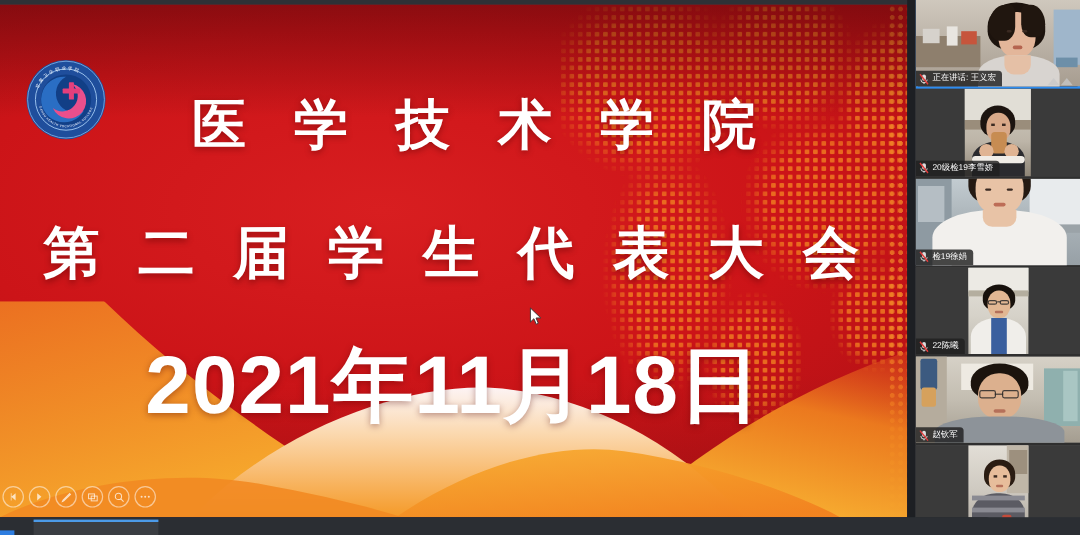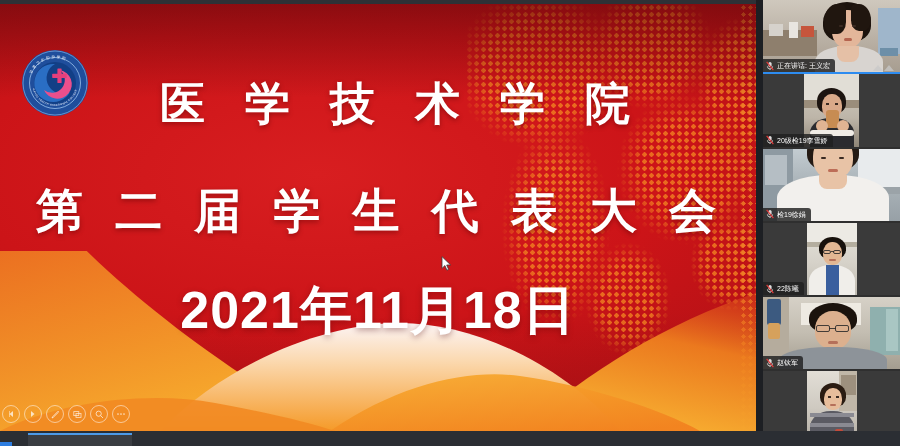--- a/index.html
+++ b/index.html
@@ -60,21 +60,21 @@
   
   .title1 { position:absolute; left:160px; top:68px; width:470px; height:62px;
     display:flex; align-items:center; justify-content:space-between;
     color:#ffffff; font-size:45px; font-weight:700; line-height:1;
     letter-spacing:0; text-shadow:0 2px 5px rgba(80,0,0,.45); }
   .title2 { position:absolute; left:36px; top:175px; width:680px; height:62px;
     display:flex; align-items:center; justify-content:space-between;
     color:#ffffff; font-size:47px; font-weight:700; line-height:1;
     text-shadow:0 2px 5px rgba(80,0,0,.45); }
   .title3 { position:absolute; left:0; top:272px; width:756px; text-align:center;
-    color:#ffffff; font-size:52px; font-weight:700; letter-spacing:1px;
+    color:#ffffff; font-size:68px; font-weight:700; letter-spacing:1px;
     text-shadow:0 2px 6px rgba(80,0,0,.4); }
 
   
   .ppt-toolbar { position:absolute; left:2px; bottom:8px; display:flex; gap:4px; }
   .ppt-btn { width:18px; height:18px; border-radius:50%;
              border:1px solid rgba(255,255,255,.52);
              display:flex; align-items:center; justify-content:center;
              color:rgba(255,255,255,.72); font-size:9px; line-height:1; cursor:pointer; }
   .ppt-btn svg { display:block; }
 

